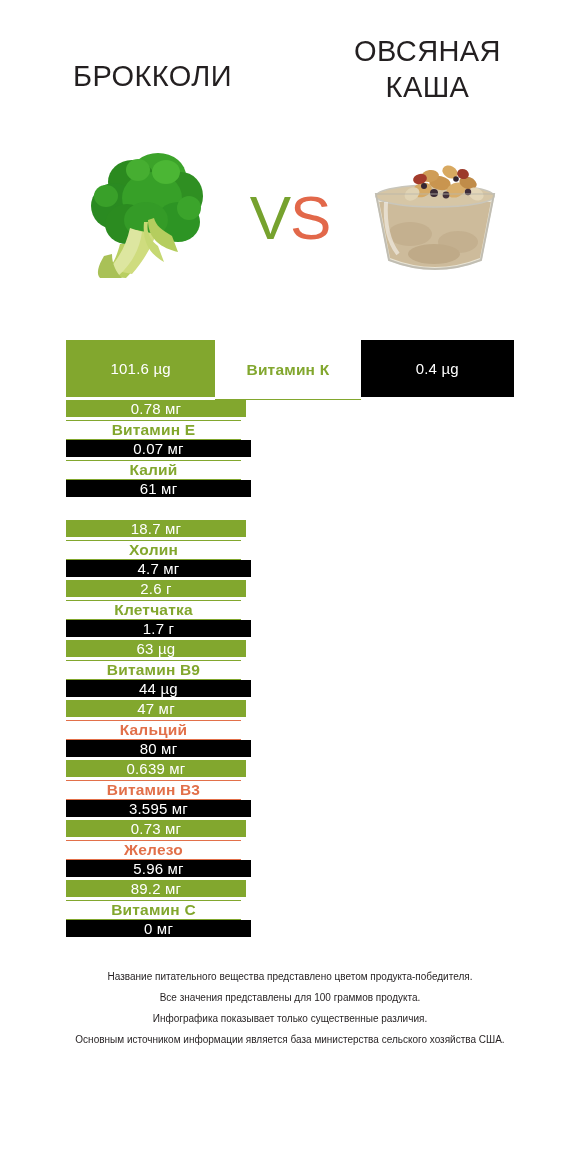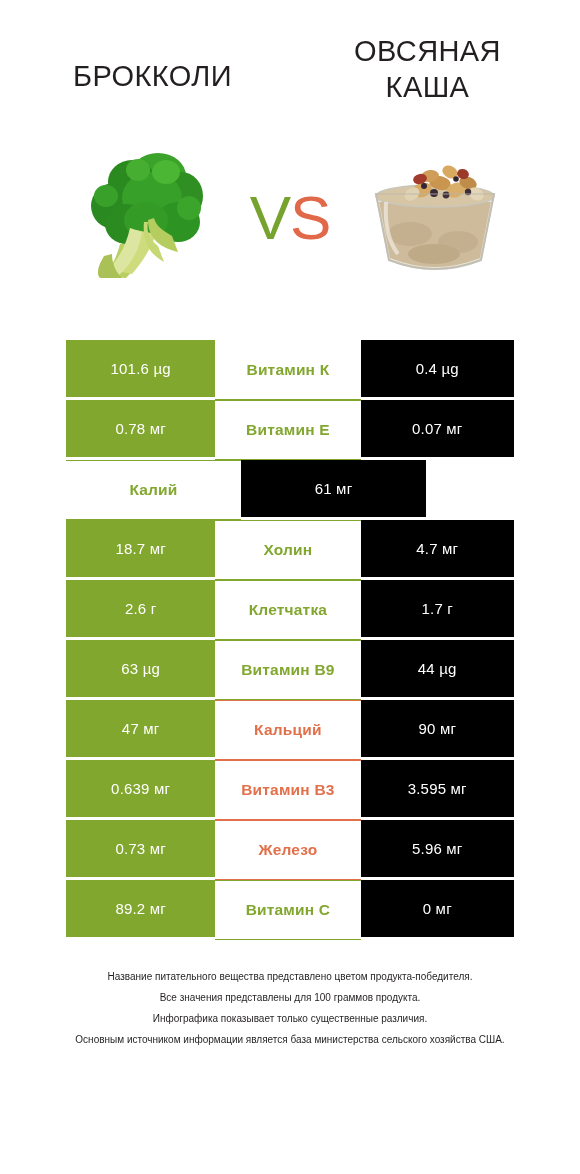--- a/index.html
+++ b/index.html
@@ -93,21 +93,21 @@
     width: 448px;
     margin: 20px auto 0 auto;
     border-collapse: separate;
     border-spacing: 0;
   }
   .row {
     display: flex;
     height: 60px;
     margin-bottom: 0;
   }
-  .row + .row { margin-top: 0; }
+  .row + .row { margin-top: 0; flex-direction: column; }
 
   .cell {
     display: flex;
     align-items: center;
     justify-content: center;
     box-sizing: border-box;
     font-size: 15px;
     letter-spacing: 0.2px;
   }
   .cell-left {
@@ -261,21 +261,21 @@
       <div class="cell cell-right">1.7 г</div>
     </div>
     <div class="row">
       <div class="cell cell-left">63 µg</div>
       <div class="cell cell-mid win-green">Витамин В9</div>
       <div class="cell cell-right">44 µg</div>
     </div>
     <div class="row">
       <div class="cell cell-left">47 мг</div>
       <div class="cell cell-mid win-orange">Кальций</div>
-      <div class="cell cell-right">90 мг</div>
+      <div class="cell cell-right">80 мг</div>
     </div>
     <div class="row">
       <div class="cell cell-left">0.639 мг</div>
       <div class="cell cell-mid win-orange">Витамин В3</div>
       <div class="cell cell-right">3.595 мг</div>
     </div>
     <div class="row">
       <div class="cell cell-left">0.73 мг</div>
       <div class="cell cell-mid win-orange">Железо</div>
       <div class="cell cell-right">5.96 мг</div>

